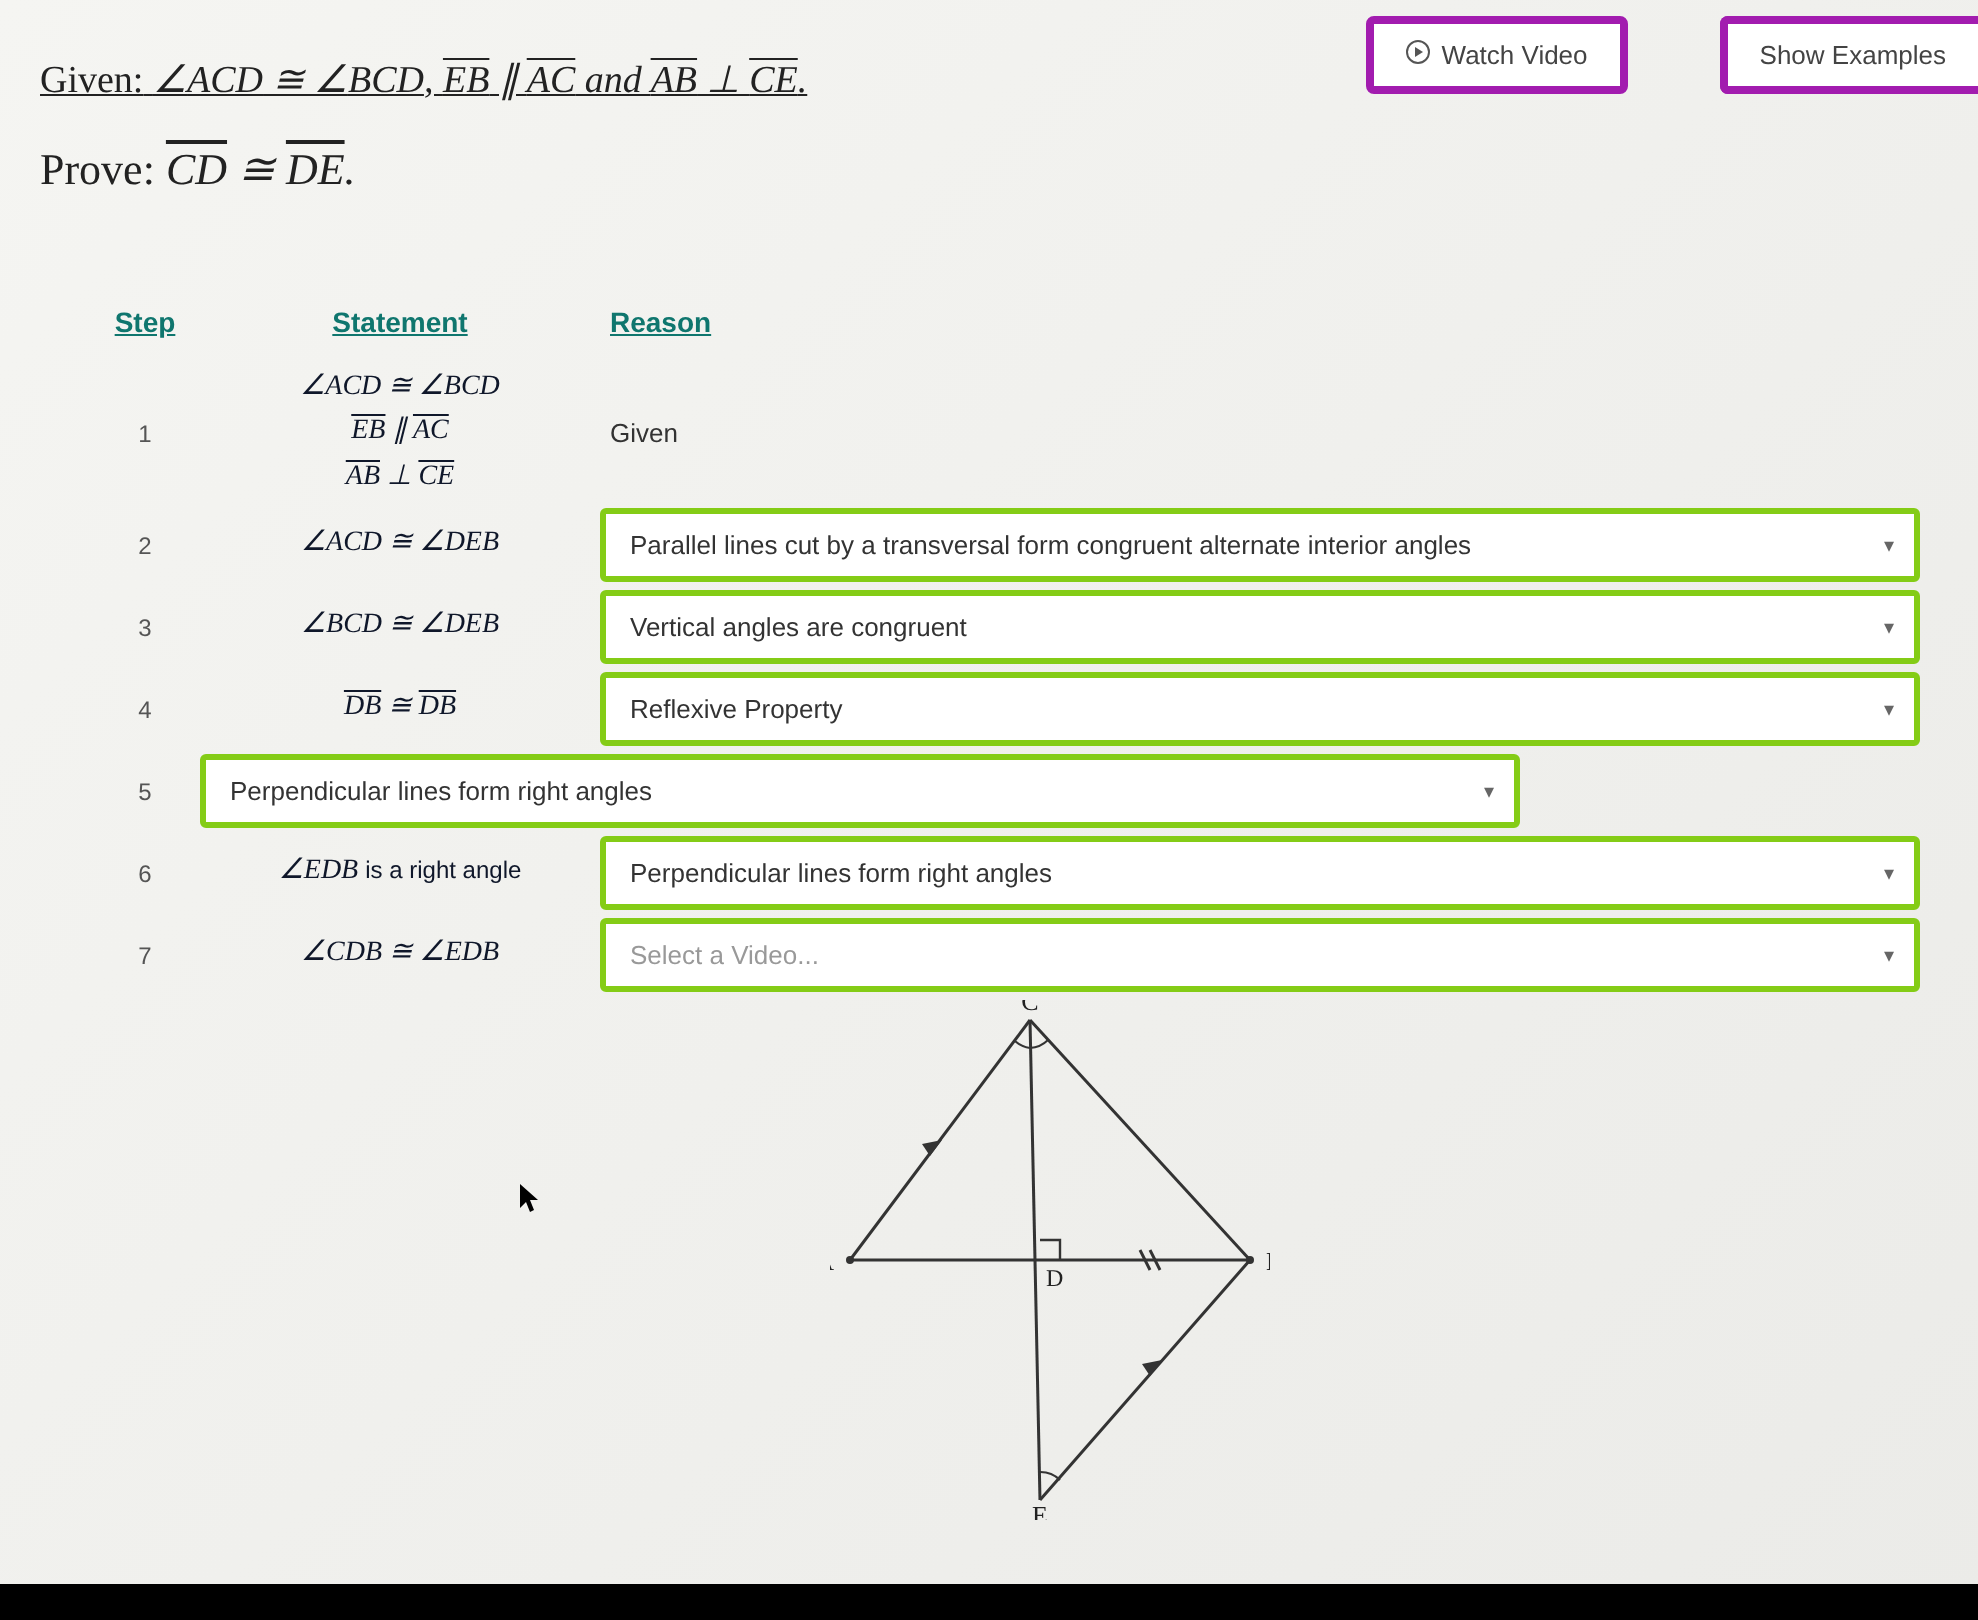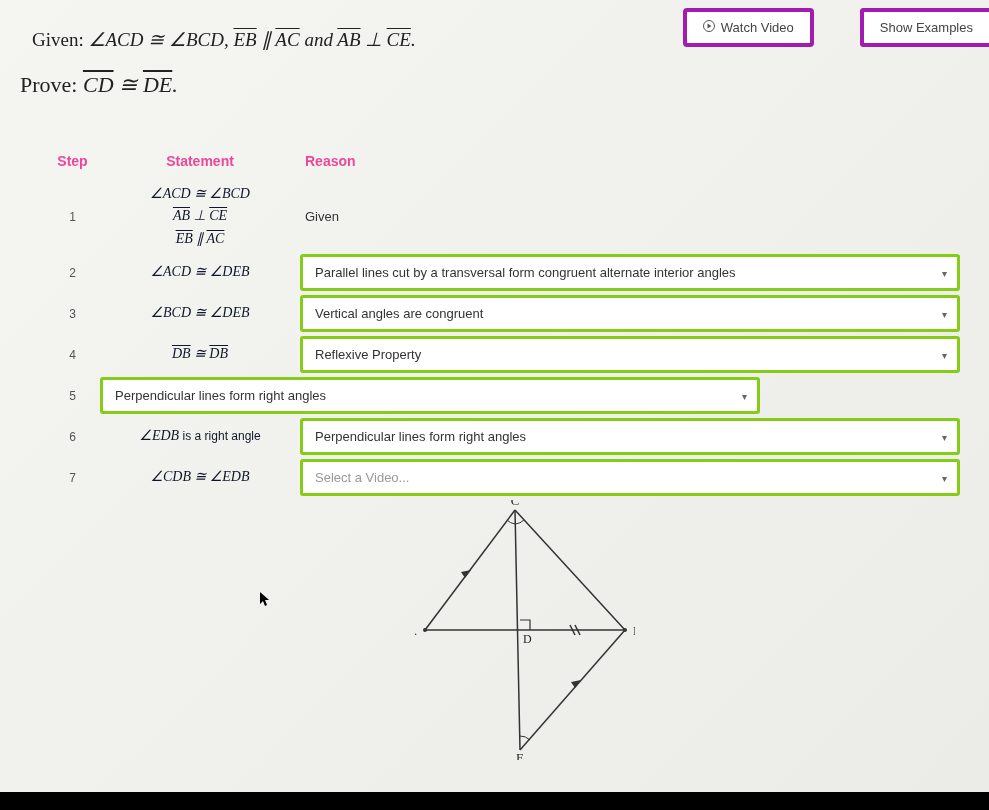--- a/index.html
+++ b/index.html
@@ -40,24 +40,25 @@
       border-right: none;
       margin-left: 36px;
     }
     .play-icon-svg {
       width: 12px;
       height: 12px;
     }
     .problem-text {
       position: absolute;
       top: 28px;
-      left: 32px;
+      left: 20px;
       font-size: 19px;
       color: #222;
       font-family: Georgia, serif;
+      text-decoration: underline;
     }
     .prove-text {
       position: absolute;
       top: 72px;
       left: 20px;
       font-size: 22px;
       color: #222;
       font-family: Georgia, serif;
     }
     .math-italic {
@@ -72,21 +73,22 @@
       top: 145px;
       left: 45px;
       width: 920px;
     }
     .table-header {
       display: flex;
       padding: 8px 0 12px 0;
       font-weight: bold;
       font-size: 14px;
       font-family: Arial, sans-serif;
-      color: #ec4899;
+      color: #0f766e;
+      text-decoration: underline;
     }
     .col-step {
       width: 55px;
       text-align: center;
     }
     .col-statement {
       width: 200px;
       text-align: center;
     }
     .col-reason {
@@ -209,22 +211,22 @@
   <div class="table-header">
     <div class="col-step">Step</div>
     <div class="col-statement">Statement</div>
     <div class="col-reason">Reason</div>
   </div>
   <div id="table-body">
       <div class="table-row first">
         <div class="step-num">1</div>
         <div class="statement-cell">
           <span class="multi-line math-italic">∠<i>ACD</i> ≅ ∠<i>BCD</i></span>
+          <span class="multi-line math-italic"><span class="overline"><i>EB</i></span> ∥ <span class="overline"><i>AC</i></span></span>
           <span class="multi-line math-italic"><span class="overline"><i>AB</i></span> ⊥ <span class="overline"><i>CE</i></span></span>
-          <span class="multi-line math-italic"><span class="overline"><i>EB</i></span> ∥ <span class="overline"><i>AC</i></span></span>
         </div>
         <div class="reason-cell">
           <div class="reason-plain">Given</div>
         </div>
       </div>
       <div class="table-row">
         <div class="step-num">2</div>
         <div class="statement-cell">
           <span class="multi-line math-italic">∠<i>ACD</i> ≅ ∠<i>DEB</i></span>
         </div>

